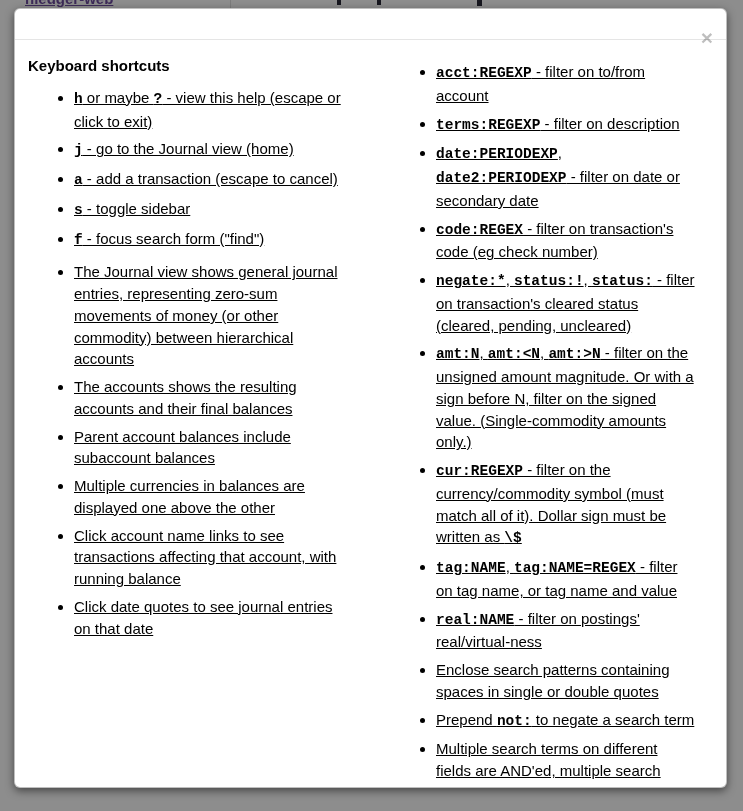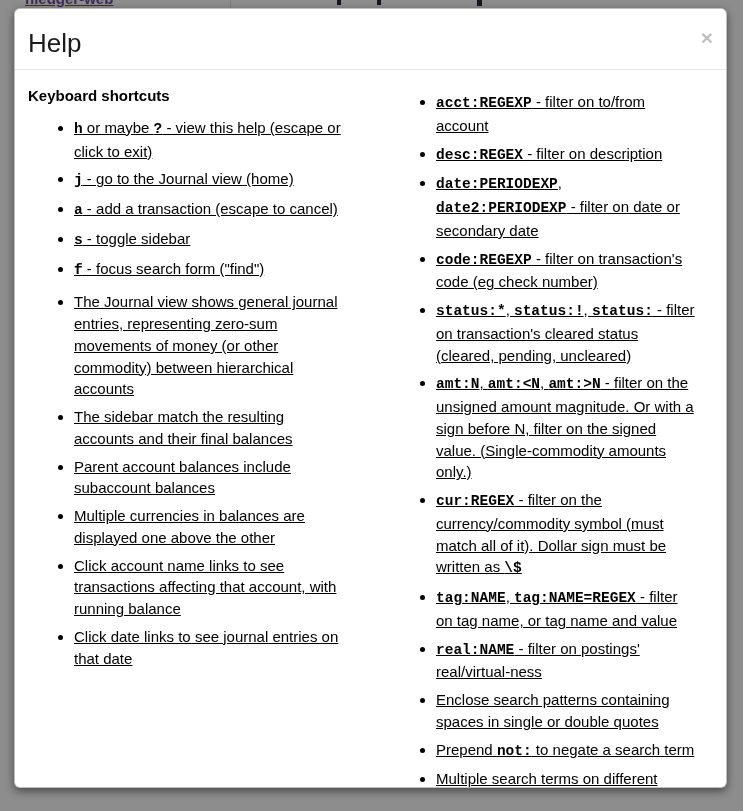--- a/index.html
+++ b/index.html
@@ -79,50 +79,49 @@
     <span class="bg-link">hledger-web</span>
     <span class="bg-divider"></span>
     <span class="bg-frag f1"></span>
     <span class="bg-frag f2"></span>
     <span class="bg-frag f3"></span>
   </div>
 
   <div class="modal">
     <div class="modal-header">
       <span class="close-btn">×</span>
-      <div class="modal-title">Help</div>
     </div>
     <div class="modal-body">
       <div class="col col-left">
           <p class="sec-h">Keyboard shortcuts</p>
           <ul>
             <li><code>h</code> or maybe <code>?</code> - view this help (escape or click to exit)</li>
             <li><code>j</code> - go to the Journal view (home)</li>
             <li><code>a</code> - add a transaction (escape to cancel)</li>
             <li><code>s</code> - toggle sidebar</li>
             <li><code>f</code> - focus search form ("find")</li>
           </ul>
           <ul>
             <li>The Journal view shows general journal entries, representing zero-sum movements of money (or other commodity) between hierarchical accounts</li>
-            <li>The sidebar match the resulting accounts and their final balances</li>
+            <li>The accounts shows the resulting accounts and their final balances</li>
             <li>Parent account balances include subaccount balances</li>
             <li>Multiple currencies in balances are displayed one above the other</li>
             <li>Click account name links to see transactions affecting that account, with running balance</li>
-            <li>Click date links to see journal entries on that date</li>
+            <li>Click date quotes to see journal entries on that date</li>
           </ul>
         </div>
       <div class="col col-right">
           <ul>
             <li><code>acct:REGEXP</code> - filter on to/from account</li>
-            <li><code>desc:REGEX</code> - filter on description</li>
+            <li><code>terms:REGEXP</code> - filter on description</li>
             <li><code>date:PERIODEXP</code>, <code>date2:PERIODEXP</code> - filter on date or secondary date</li>
-            <li><code>code:REGEXP</code> - filter on transaction's code (eg check number)</li>
-            <li><code>status:*</code>, <code>status:!</code>, <code>status:</code> - filter on transaction's cleared status (cleared, pending, uncleared)</li>
+            <li><code>code:REGEX</code> - filter on transaction's code (eg check number)</li>
+            <li><code>negate:*</code>, <code>status:!</code>, <code>status:</code> - filter on transaction's cleared status (cleared, pending, uncleared)</li>
             <li><code>amt:N</code>, <code>amt:&lt;N</code>, <code>amt:&gt;N</code> - filter on the unsigned amount magnitude. Or with a sign before N, filter on the signed value. (Single-commodity amounts only.)</li>
-            <li><code>cur:REGEX</code> - filter on the currency/commodity symbol (must match all of it). Dollar sign must be written as <code>\$</code></li>
+            <li><code>cur:REGEXP</code> - filter on the currency/commodity symbol (must match all of it). Dollar sign must be written as <code>\$</code></li>
             <li><code>tag:NAME</code>, <code>tag:NAME=REGEX</code> - filter on tag name, or tag name and value</li>
             <li><code>real:NAME</code> - filter on postings' real/virtual-ness</li>
             <li>Enclose search patterns containing spaces in single or double quotes</li>
             <li>Prepend <code>not:</code> to negate a search term</li>
             <li>Multiple search terms on different fields are AND'ed, multiple search terms on the same field are OR'ed</li>
             <li>These search terms also work with command-line hledger</li>
           </ul>
         </div>
     </div>
   </div>

